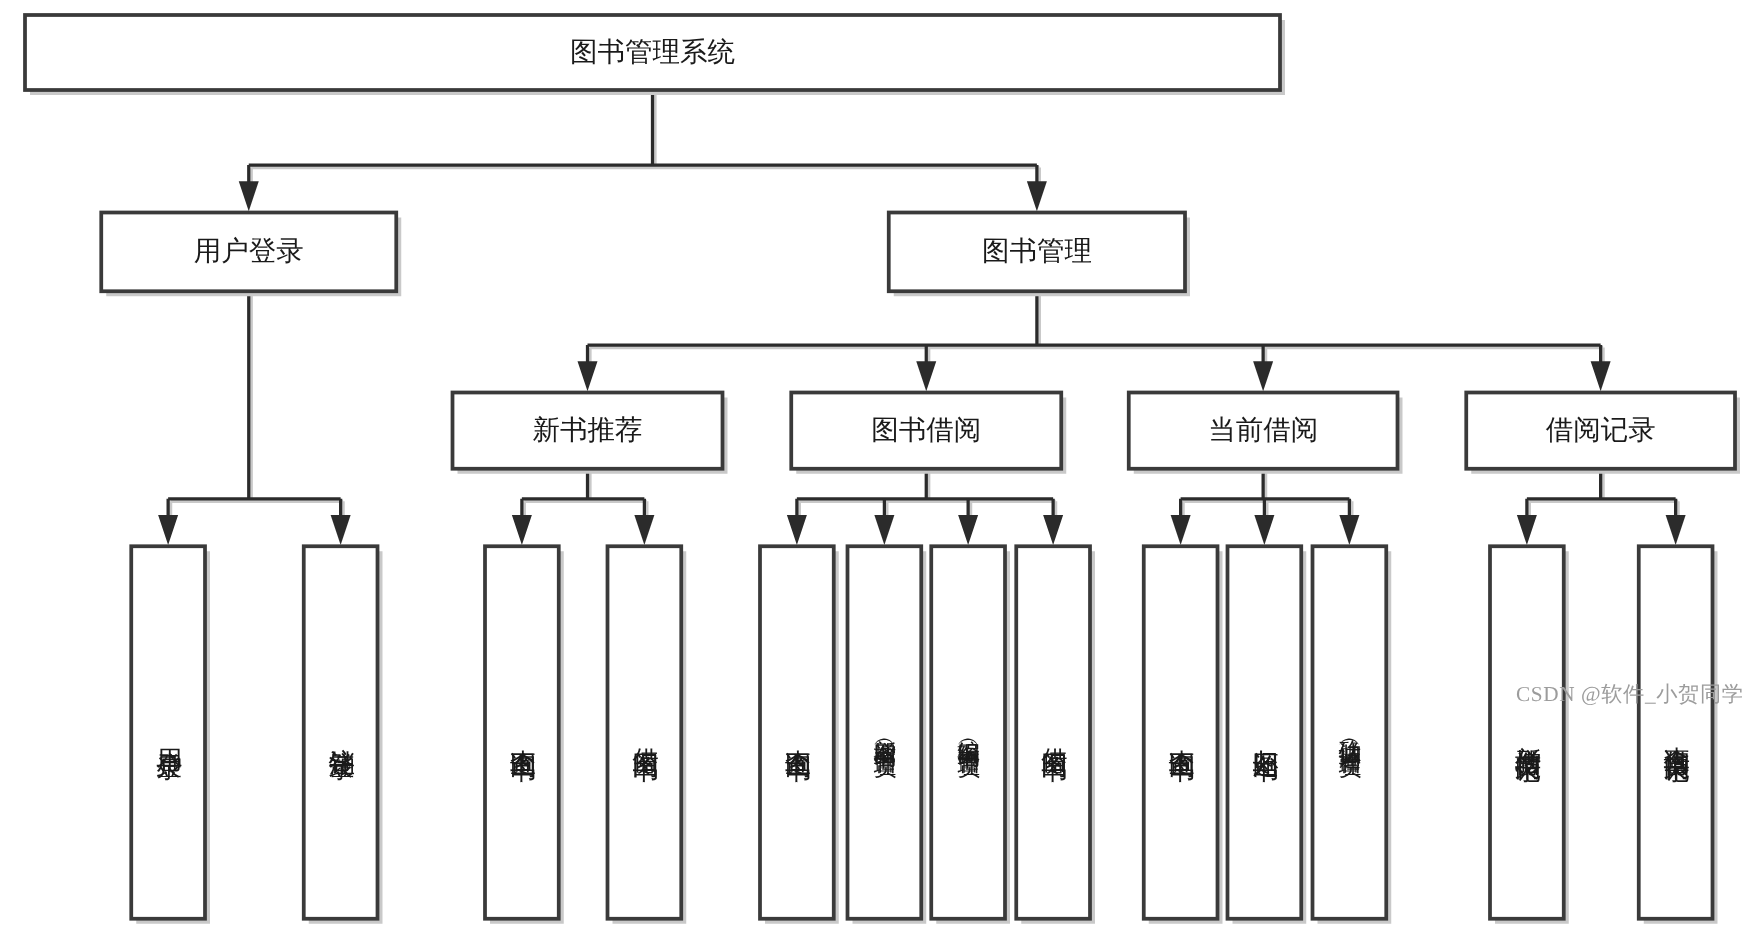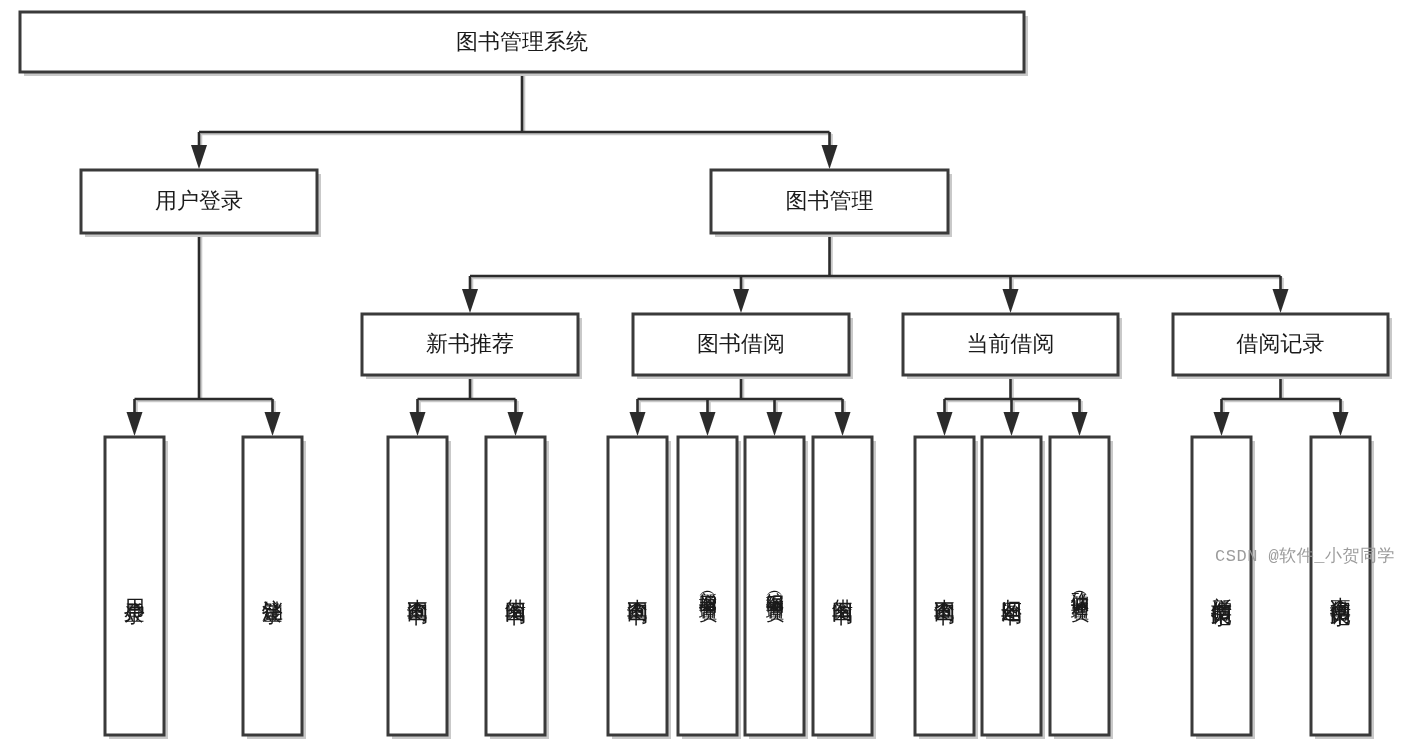--- a/index.html
+++ b/index.html
@@ -69,21 +69,21 @@
     display: flex;
     align-items: center;
     justify-content: center;
     white-space: nowrap;
     pointer-events: none;
   }
   .watermark {
     position: absolute;
     right: 10px;
     bottom: 6px;
-    font-family: Liberation Mono, monospace;
+    font-family: Liberation Serif, serif;
     font-size: 17px;
     color: #9c9c9c;
     white-space: nowrap;
     letter-spacing: 0.5px;
   }
 </style>
 </head>
 <body>
 
 <div id="diagram-root">

